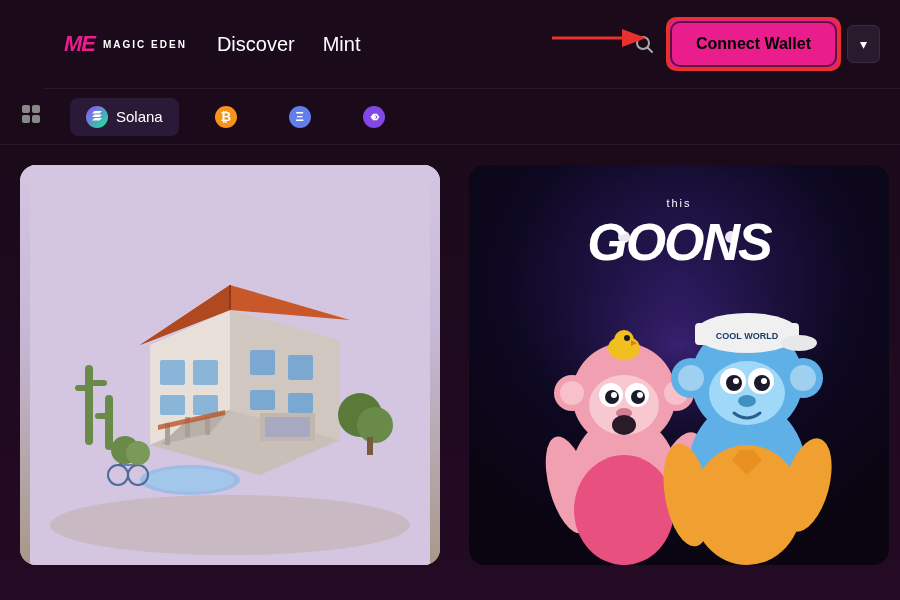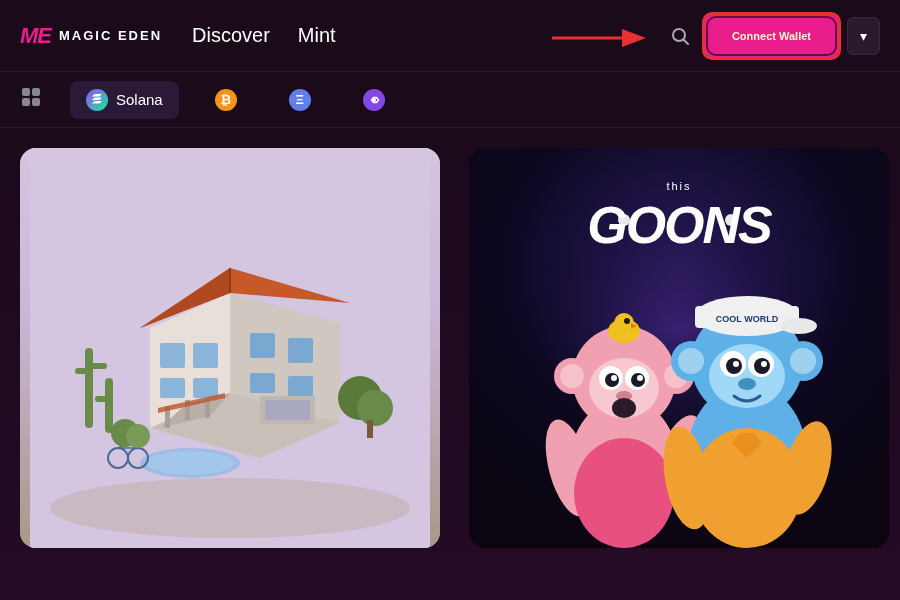--- a/index.html
+++ b/index.html
@@ -11,43 +11,44 @@
       font-family: -apple-system, BlinkMacSystemFont, 'Segoe UI', sans-serif;
       overflow: hidden;
       color: #fff;
     }
 
     
     .navbar {
       display: flex;
       align-items: center;
       padding: 0 20px;
-      height: 72px;
+      height: 89px;
       background: #1a0a1a;
       border-bottom: 1px solid #2a1a2a;
       gap: 30px;
+      margin-left: 44px;
     }
 
     .logo-area {
       display: flex;
       align-items: center;
       gap: 8px;
       text-decoration: none;
     }
 
     .logo-me {
       font-size: 22px;
       font-weight: 900;
       color: #e91e8c;
       letter-spacing: -1px;
       font-style: italic;
     }
 
     .logo-text {
-      font-size: 13px;
+      font-size: 10px;
       font-weight: 700;
       color: #fff;
       letter-spacing: 2px;
       text-transform: uppercase;
     }
 
     .nav-links {
       display: flex;
       align-items: center;
       gap: 28px;
@@ -75,25 +76,25 @@
       cursor: pointer;
       color: #ccc;
       font-size: 18px;
       padding: 6px;
       display: flex;
       align-items: center;
     }
 
     .connect-wallet-btn {
       background: #e91e8c;
-      color: #fef9c3;
+      color: #000000;
       border: none;
       border-radius: 8px;
       padding: 12px 24px;
-      font-size: 11px;
+      font-size: 16px;
       font-weight: 600;
       cursor: pointer;
       white-space: nowrap;
       box-shadow: 0 0 0 3px #e91e8c55;
       outline: 3px solid #e91e8c;
       outline-offset: 2px;
     }
 
     .dropdown-btn {
       background: #2a1a2e;

